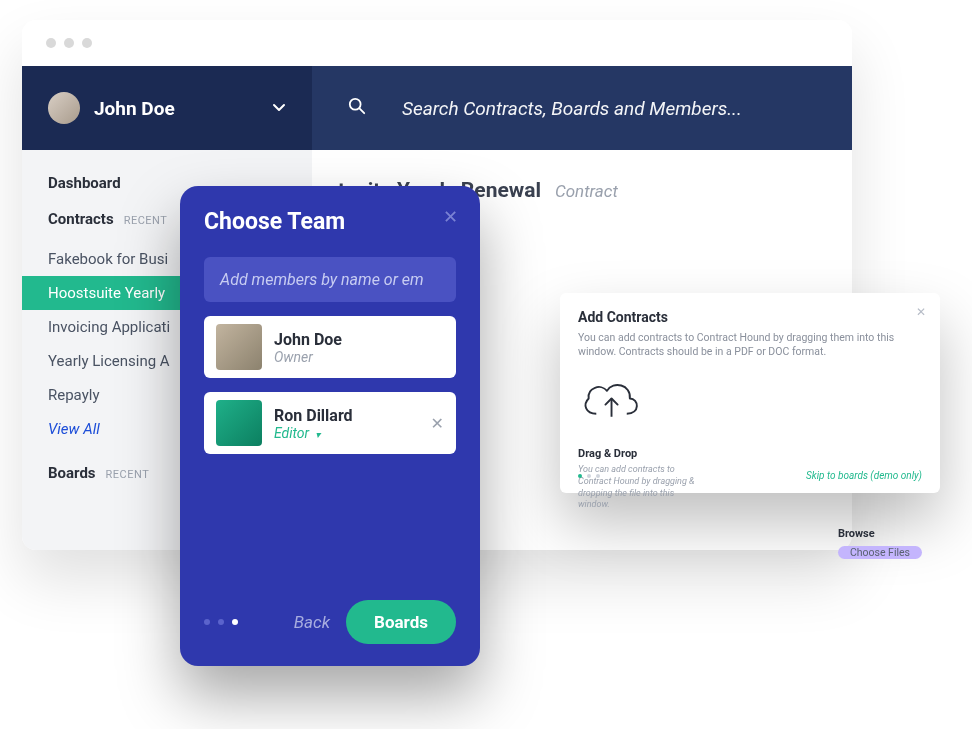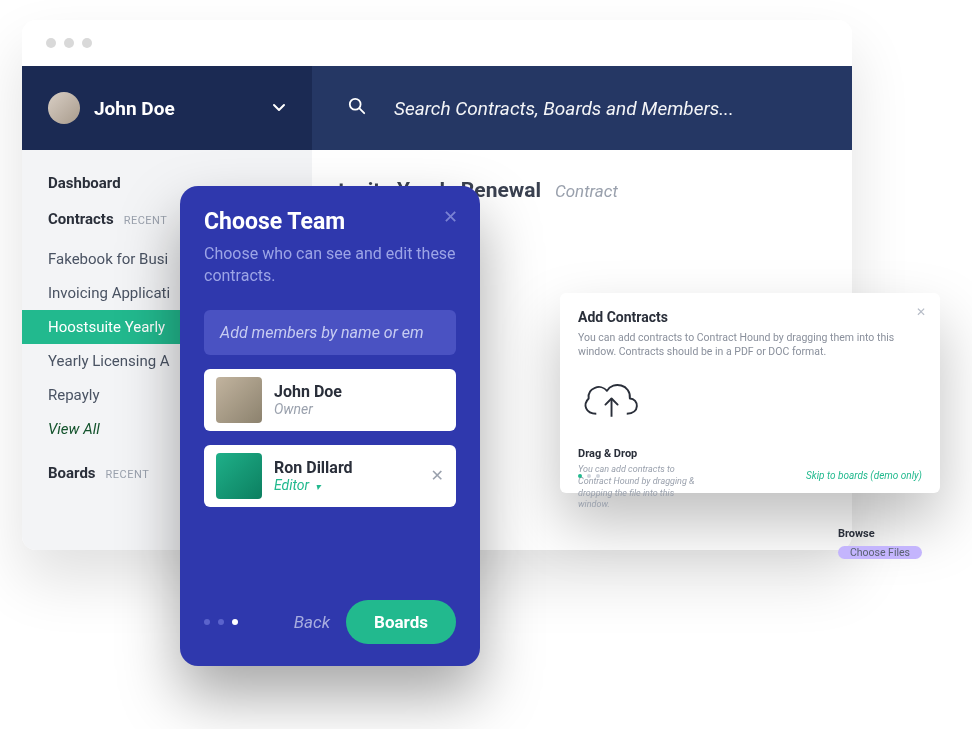--- a/index.html
+++ b/index.html
@@ -57,21 +57,21 @@
     background: linear-gradient(135deg,#d9cfc5,#a89b8c);
     display:inline-block;
   }
   .user-name { font-weight:700; font-size:19px; }
   .user-chevron {
     position:absolute; right:26px; color:#fff; font-size:14px;
   }
   .header-search {
     flex:1;
     background: #253764;
-    display:flex; align-items:center; padding: 0 36px; gap:28px;
+    display:flex; align-items:center; padding: 0 36px; gap:36px;
     color:#fff;
   }
   .search-icon { width:18px;height:18px; }
   .search-placeholder { font-style: italic; font-size:19px; opacity:.95; }
 
   .app-body { display:flex; height: calc(100% - 46px - 84px); }
   .sidebar {
     width:290px; background:#f3f4f6; padding: 24px 0 0 0;
   }
   .sidebar-section-title {
@@ -81,21 +81,21 @@
     display:flex; align-items:baseline; gap:10px; padding: 0 26px 14px;
   }
   .sidebar-section-row .t { font-weight:700; font-size:15px; color:#2a2f3a; }
   .sidebar-section-row .sub { font-size:11px; letter-spacing:.5px; color:#9aa1ad; }
   .sidebar-item {
     padding: 8px 26px; font-size:15px; color:#4a5363; cursor:pointer;
   }
   .sidebar-item.active {
     background:#22b98e; color:#fff;
   }
-  .sidebar-item.muted { color:#14532d; font-style:italic; }
+  .sidebar-item.muted { color:#1d4ed8; font-style:italic; }
 
   .main { flex:1; padding: 28px 26px; color:#3a4150; }
   .page-title { font-size:21px; font-weight:700; display:inline; }
   .page-title-tag { color:#9aa1ad; font-style:italic; font-size:17px; margin-left:10px; }
   .subhead { margin-top:26px; font-weight:700; font-size:16px; display:flex; gap:14px; align-items:center; }
   .pill {
     background:#e9ebef; color:#6c7589; font-style:italic; font-size:13px;
     padding:3px 14px; border-radius: 14px; display:inline-block;
   }
   .detail-line { margin-top:16px; font-size:15px; }
@@ -211,22 +211,22 @@
   <div class="app-body">
     <aside class="sidebar">
       <div class="sidebar-section-title">Dashboard</div>
 
       <div class="sidebar-section-row">
         <span class="t">Contracts</span>
         <span class="sub">RECENT</span>
       </div>
 
       <div class="sidebar-item">Fakebook for Busi</div>
+      <div class="sidebar-item active">Hoostsuite Yearly</div>
       <div class="sidebar-item">Invoicing Applicati</div>
-      <div class="sidebar-item active">Hoostsuite Yearly</div>
       <div class="sidebar-item">Yearly Licensing A</div>
       <div class="sidebar-item">Repayly</div>
       <div class="sidebar-item muted">View All</div>
 
       <div style="height:18px"></div>
       <div class="sidebar-section-row">
         <span class="t">Boards</span>
         <span class="sub">RECENT</span>
       </div>
     </aside>
@@ -256,21 +256,20 @@
         <span class="pill">edit</span>
         <span class="pill-plus">+</span>
       </div>
     </main>
   </div>
 </div>
 
 <div class="team-modal">
   <span class="team-close">✕</span>
   <h2>Choose Team</h2>
-  <div class="team-sub">Choose who can see and edit these contracts.</div>
   <div class="team-input">Add members by name or em</div>
 
   <div class="member-card">
     <span class="member-avatar a1"></span>
     <div>
       <div class="member-name">John Doe</div>
       <div class="member-role">Owner</div>
     </div>
   </div>
 

